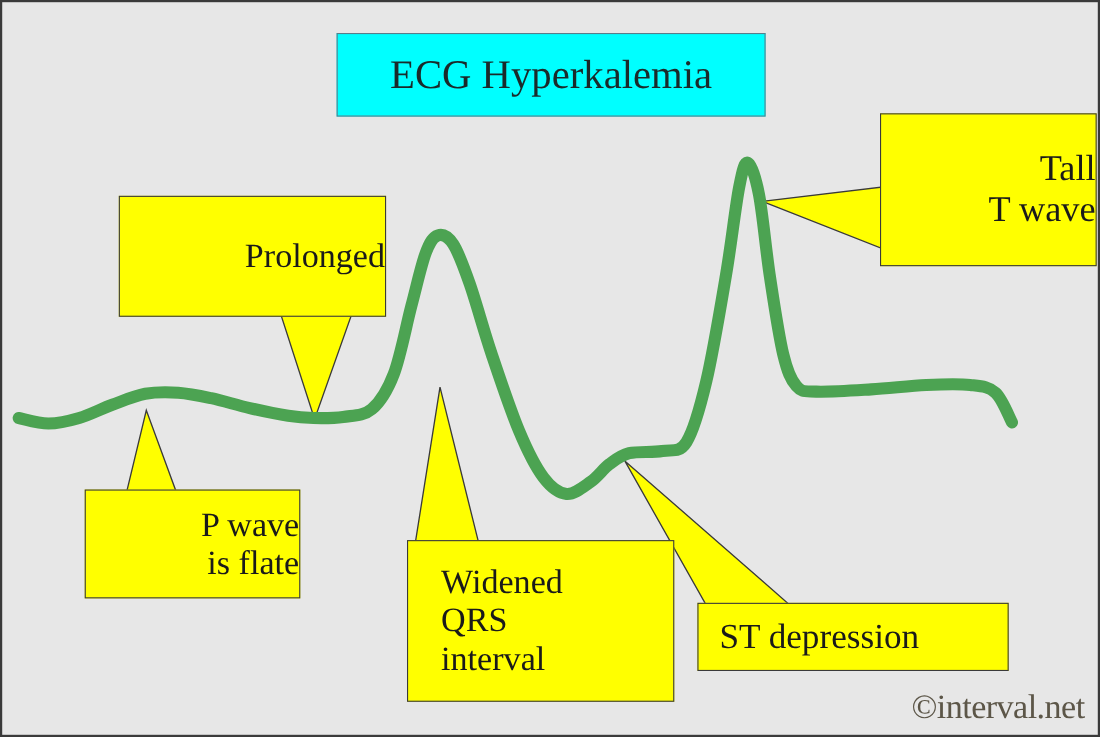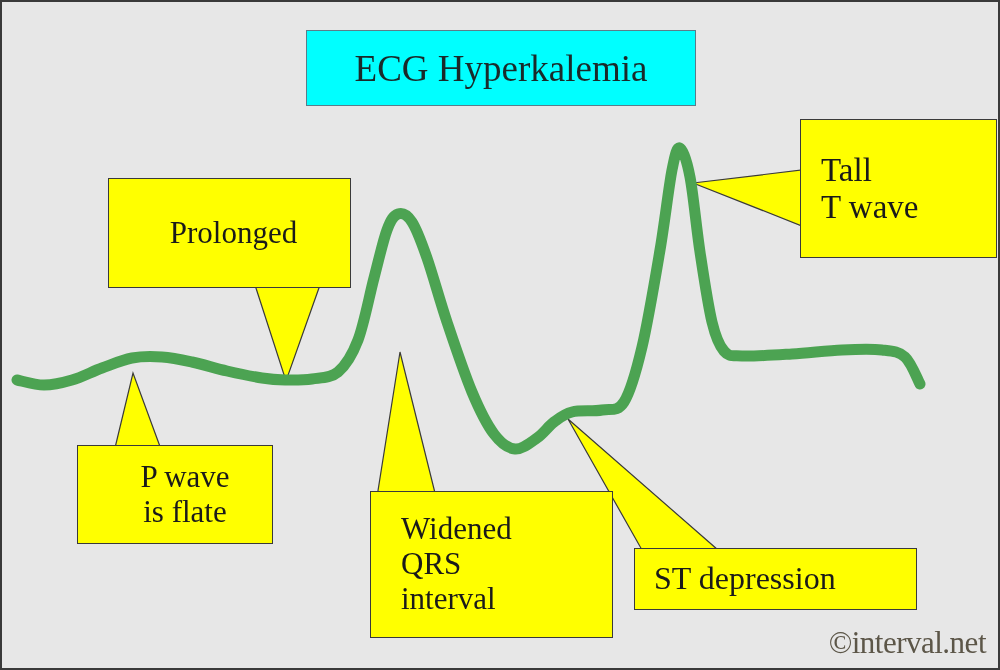--- a/index.html
+++ b/index.html
@@ -61,40 +61,39 @@
     z-index: 5;
     box-sizing: border-box;
   }
   #callout-pr {
     left: 106px;
     top: 176px;
     width: 243px;
     height: 110px;
     padding-left: 8px;
     font-size: 31px;
-    align-items: center;
+    align-items: flex-end;
   }
   #callout-tall-t {
     left: 798px;
     top: 101px;
     width: 197px;
     height: 139px;
     padding-left: 20px;
     font-size: 33px;
-    align-items: flex-start;
-    margin-top: 16px;
+    align-items: flex-end;
   }
   #callout-pwave {
     left: 75px;
     top: 443px;
     width: 196px;
     height: 99px;
     padding-left: 20px;
     font-size: 31px;
-    align-items: center;
+    align-items: flex-end;
   }
   #callout-qrs {
     left: 328px;
     top: 489px;
     width: 243px;
     height: 147px;
     padding-left: 30px;
     font-size: 31px;
     align-items: flex-start;
     margin-left: 40px;

